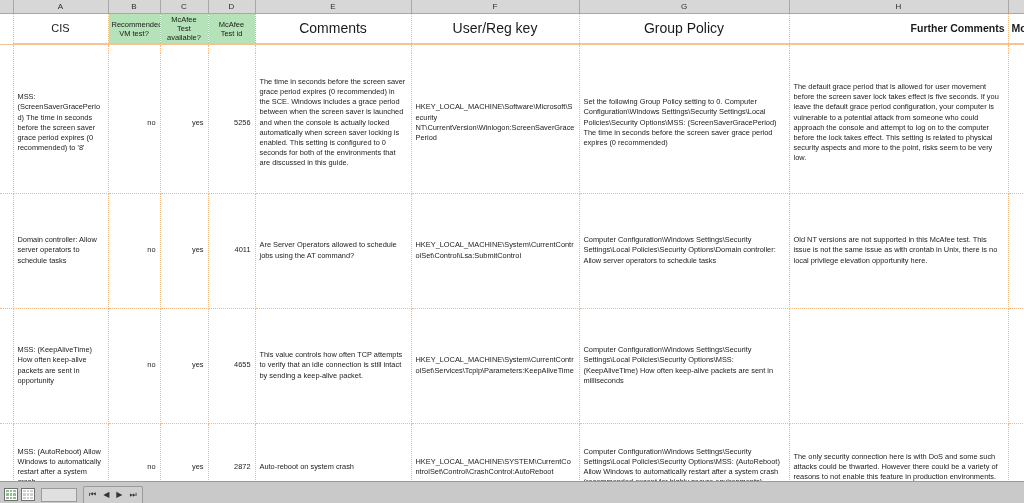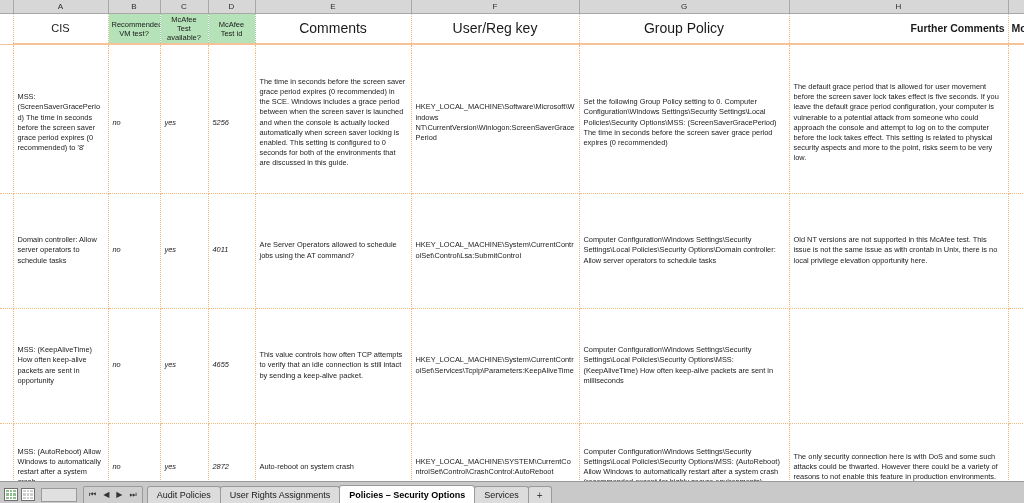--- a/index.html
+++ b/index.html
@@ -105,21 +105,21 @@
     border-bottom: 1px dotted #f3b97e;
     font-size: 7.4px;
     line-height: 10.2px;
     color: #1b1b1b;
     padding: 3px 4px;
     vertical-align: middle;
     overflow: hidden;
     word-wrap: break-word;
     overflow-wrap: break-word;
   }
-  tr.data-row td.center { text-align: left; font-style: italic; }
+  tr.data-row td.center { text-align: right; }
 
   
   col.c-gutter { width: 13px; }
   col.c-a { width: 95px; }
   col.c-b { width: 52px; }
   col.c-c { width: 48px; }
   col.c-d { width: 47px; }
   col.c-e { width: 156px; }
   col.c-f { width: 168px; }
   col.c-g { width: 210px; }
@@ -277,21 +277,21 @@
         <td></td>
       </tr>
 
       <tr class="data-row" style="height:140px;">
         <td class="rowgutter"></td>
         <td>MSS: (ScreenSaverGracePeriod) The time in seconds before the screen saver grace period expires (0 recommended) to '8'</td>
         <td class="center">no</td>
         <td class="center">yes</td>
         <td class="center">5256</td>
         <td>The time in seconds before the screen saver grace period expires (0 recommended) in the SCE. Windows includes a grace period between when the screen saver is launched and when the console is actually locked automatically when screen saver locking is enabled. This setting is configured to 0 seconds for both of the environments that are discussed in this guide.</td>
-        <td>HKEY_LOCAL_MACHINE\Software\Microsoft\Windows NT\CurrentVersion\Winlogon:ScreenSaverGracePeriod</td>
+        <td>HKEY_LOCAL_MACHINE\Software\Microsoft\Security NT\CurrentVersion\Winlogon:ScreenSaverGracePeriod</td>
         <td>Set the following Group Policy setting to 0. Computer Configuration\Windows Settings\Security Settings\Local Policies\Security Options\MSS: (ScreenSaverGracePeriod) The time in seconds before the screen saver grace period expires (0 recommended)</td>
         <td>The default grace period that is allowed for user movement before the screen saver lock takes effect is five seconds. If you leave the default grace period configuration, your computer is vulnerable to a potential attack from someone who could approach the console and attempt to log on to the computer before the lock takes effect. This setting is related to physical security aspects and more to the point, risks seem to be very low.</td>
         <td></td>
       </tr>
 
       <tr class="data-row" style="height:115px;">
         <td class="rowgutter"></td>
         <td>Domain controller: Allow server operators to schedule tasks</td>
         <td class="center">no</td>
         <td class="center">yes</td>
@@ -361,23 +361,16 @@
 
     <div class="corner-block"></div>
 
     <div class="nav-strip">
       <span>⏮</span>
       <span>◀</span>
       <span>▶</span>
       <span>⏭</span>
     </div>
 
-    <div class="tabs">
-      <div class="tab">Audit Policies</div>
-      <div class="tab">User Rights Assignments</div>
-      <div class="tab active">Policies – Security Options</div>
-      <div class="tab">Services</div>
-      <div class="tab add">+</div>
-    </div>
 
   </div>
 
 </div>
 
 </body></html>

